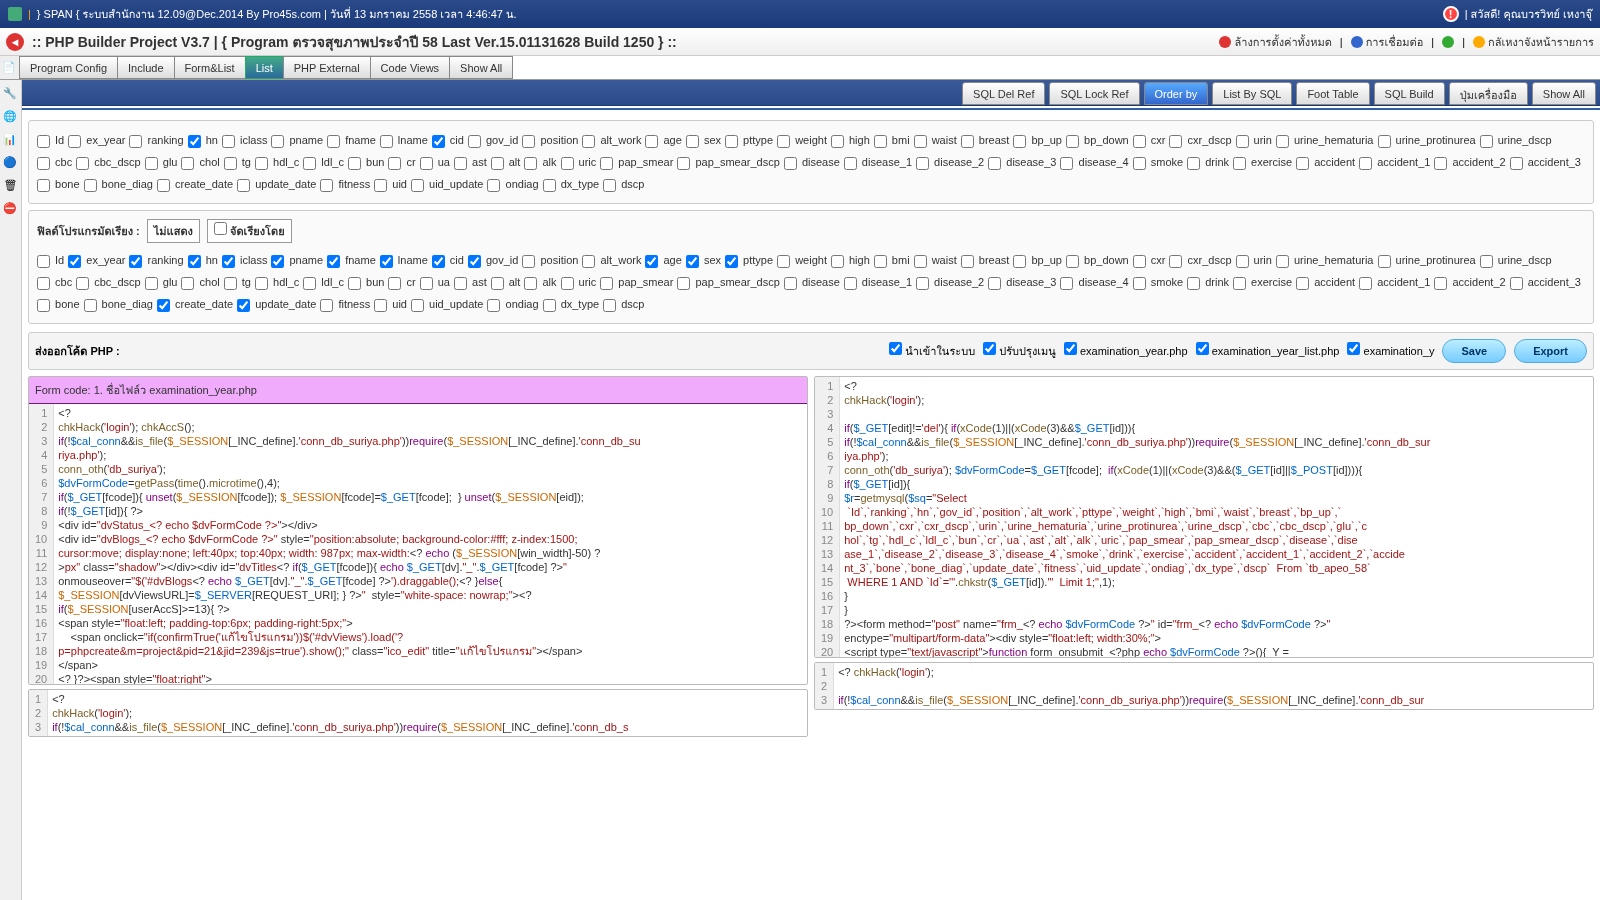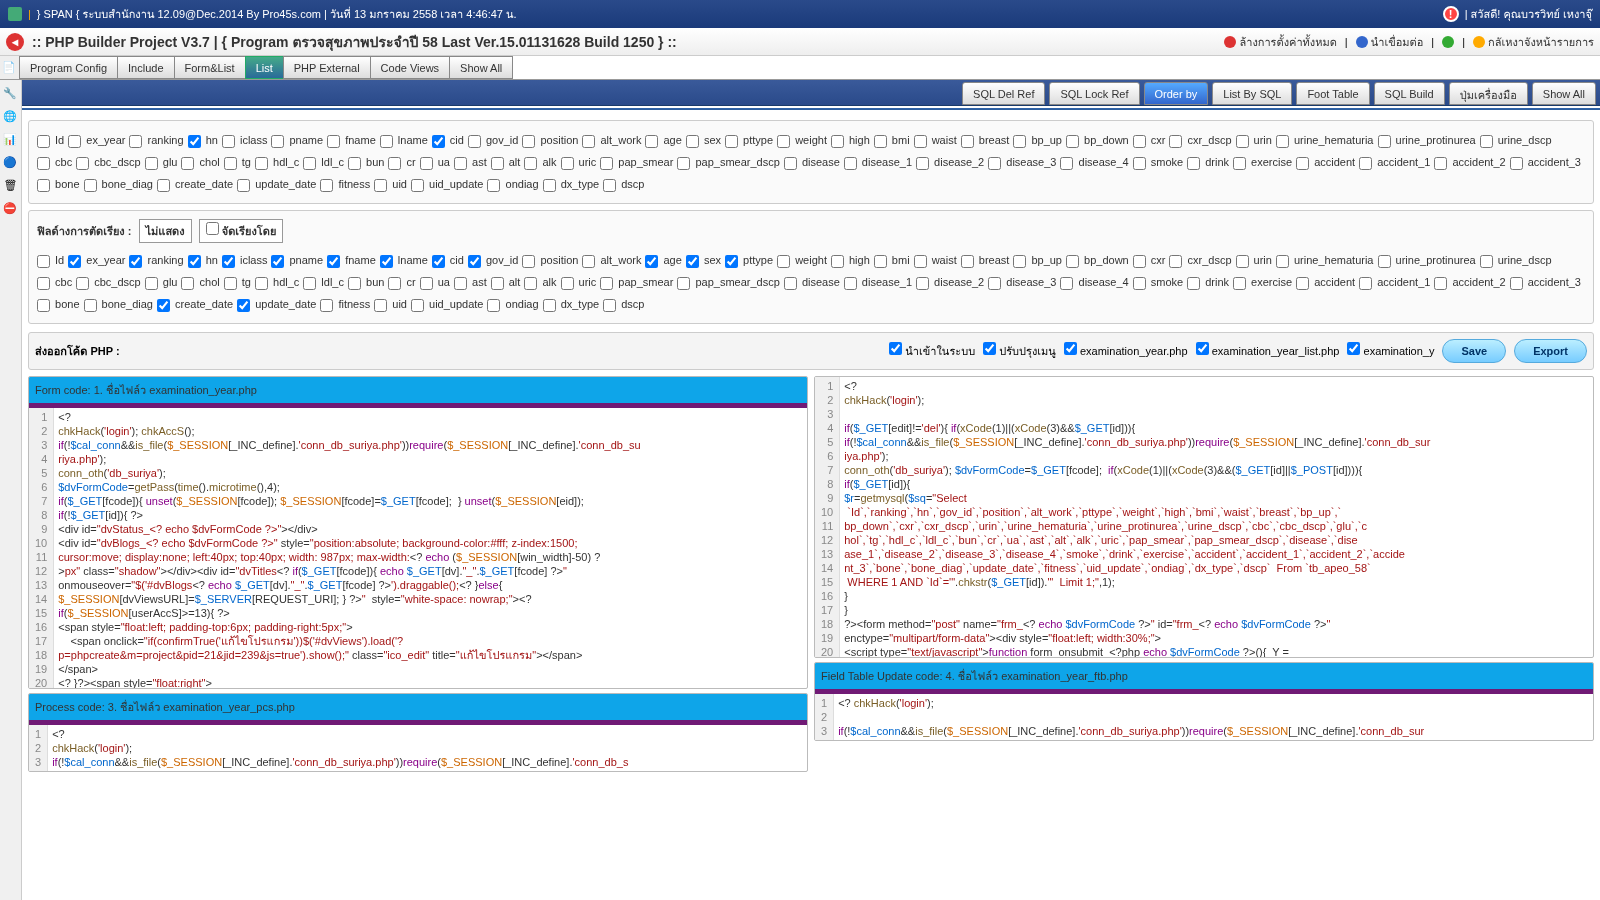--- a/index.html
+++ b/index.html
@@ -41,21 +41,21 @@
 .chks label{margin-right:4px;white-space:nowrap;display:inline-block}
 .chks input{vertical-align:middle;margin-right:2px}
 .php-header{display:flex;align-items:center;padding:6px;border:1px solid #ccc;border-radius:3px;margin-top:8px;background:#f4f4f4}
 .php-header .lbl{font-weight:bold;flex:1}
 .php-header label{margin-left:8px}
 .btn-save,.btn-export{border-radius:14px;padding:5px 18px;margin-left:8px;cursor:pointer;font-weight:bold}
 .btn-save{background:linear-gradient(#bef,#7cf);border:1px solid #5ad;color:#036}
 .btn-export{background:linear-gradient(#bef,#7cf);border:1px solid #5ad;color:#036}
 .code-grid{display:grid;grid-template-columns:1fr 1fr;gap:6px;margin-top:6px}
 .code-panel{border:1px solid #bbb;border-radius:2px;background:#fff;overflow:hidden}
-.code-title{padding:4px 6px;font-weight:bold;border-bottom:5px solid #701a75;background:#0ea5e9;color:#333}
+.code-title{padding:4px 6px;font-weight:bold;border-bottom:1px solid #701a75;background:#f0abfc;color:#333}
 .code-title span{font-weight:normal}
 .code-body{font-family:Consolas,monospace;font-size:11px;display:flex;max-height:280px;overflow:auto}
 .gutter{background:#f0f0f0;color:#888;text-align:right;padding:2px 6px;border-right:1px solid #ddd;user-select:none}
 .gutter div{height:14px;line-height:14px}
 .codelines{padding:2px 4px;white-space:pre;color:#333}
 .codelines div{height:14px;line-height:14px}
 .c-kw{color:#808}
 .c-str{color:#a31515}
 .c-var{color:#06c}
 .c-sess{color:#c60}
@@ -81,21 +81,21 @@
   <span class="back-icon">◄</span>
   <span class="title">:: PHP Builder Project V3.7 | { Program ตรวจสุขภาพประจำปี 58 Last Ver.15.01131628 Build 1250 } ::</span>
   <div class="actions">
     <a href="#">
         <span class="dot-icon dot-red"></span>
         <span>ล้างการตั้งค่าทั้งหมด</span>
       </a>
     <span>|</span>
     <a href="#">
         <span class="dot-icon dot-blue"></span>
-        <span>นำเขื่อมต่อ</span>
+        <span>การเชื่อมต่อ</span>
       </a>
     <span>|</span>
     <a href="#">
         <span class="dot-icon dot-green"></span>
       </a>
     <span>|</span>
     <a href="#">
         <span class="dot-icon dot-yellow"></span>
         <span>กลัเหงาจังหน้ารายการ</span>
       </a>
@@ -140,21 +140,21 @@
 </div>
 
 <div class="main">
 
   <div class="section">
     <div class="chks" id="chks1"><label><input type="checkbox" style=""> Id</label><label><input type="checkbox" style=""> ex_year</label><label><input type="checkbox" style=""> ranking</label><label><input type="checkbox" checked="" style=""> hn</label><label><input type="checkbox" style=""> iclass</label><label><input type="checkbox" style=""> pname</label><label><input type="checkbox" style=""> fname</label><label><input type="checkbox" style=""> lname</label><label><input type="checkbox" checked="" style=""> cid</label><label><input type="checkbox" style=""> gov_id</label><label><input type="checkbox" style=""> position</label><label><input type="checkbox" style=""> alt_work</label><label><input type="checkbox" style=""> age</label><label><input type="checkbox" style=""> sex</label><label><input type="checkbox" style=""> pttype</label><label><input type="checkbox" style=""> weight</label><label><input type="checkbox" style=""> high</label><label><input type="checkbox" style=""> bmi</label><label><input type="checkbox" style=""> waist</label><label><input type="checkbox" style=""> breast</label><label><input type="checkbox" style=""> bp_up</label><label><input type="checkbox" style=""> bp_down</label><label><input type="checkbox" style=""> cxr</label><label><input type="checkbox" style=""> cxr_dscp</label><label><input type="checkbox" style=""> urin</label><label><input type="checkbox" style=""> urine_hematuria</label><label><input type="checkbox" style=""> urine_protinurea</label><label><input type="checkbox" style=""> urine_dscp</label><label><input type="checkbox" style=""> cbc</label><label><input type="checkbox" style=""> cbc_dscp</label><label><input type="checkbox" style=""> glu</label><label><input type="checkbox" style=""> chol</label><label><input type="checkbox" style=""> tg</label><label><input type="checkbox" style=""> hdl_c</label><label><input type="checkbox" style=""> ldl_c</label><label><input type="checkbox" style=""> bun</label><label><input type="checkbox" style=""> cr</label><label><input type="checkbox" style=""> ua</label><label><input type="checkbox" style=""> ast</label><label><input type="checkbox" style=""> alt</label><label><input type="checkbox" style=""> alk</label><label><input type="checkbox" style=""> uric</label><label><input type="checkbox" style=""> pap_smear</label><label><input type="checkbox" style=""> pap_smear_dscp</label><label><input type="checkbox" style=""> disease</label><label><input type="checkbox" style=""> disease_1</label><label><input type="checkbox" style=""> disease_2</label><label><input type="checkbox" style=""> disease_3</label><label><input type="checkbox" style=""> disease_4</label><label><input type="checkbox" style=""> smoke</label><label><input type="checkbox" style=""> drink</label><label><input type="checkbox" style=""> exercise</label><label><input type="checkbox" style=""> accident</label><label><input type="checkbox" style=""> accident_1</label><label><input type="checkbox" style=""> accident_2</label><label><input type="checkbox" style=""> accident_3</label><label><input type="checkbox" style=""> bone</label><label><input type="checkbox" style=""> bone_diag</label><label><input type="checkbox" style=""> create_date</label><label><input type="checkbox" style=""> update_date</label><label><input type="checkbox" style=""> fitness</label><label><input type="checkbox" style=""> uid</label><label><input type="checkbox" style=""> uid_update</label><label><input type="checkbox" style=""> ondiag</label><label><input type="checkbox" style=""> dx_type</label><label><input type="checkbox" style=""> dscp</label></div>
   </div>
 
   <div class="section">
     <div class="section-hdr">
-      <span>ฟิลด์างการตัดเรียง :</span>
+      <span>ฟิลด์โปรแกรมัดเรียง :</span>
       <span class="inline-box">ไม่แสดง</span>
       <span class="inline-box"><input type="checkbox" style=""> <span>จัดเรียงโดย</span></span>
     </div>
     <div class="chks" id="chks2"><label><input type="checkbox" style=""> Id</label><label><input type="checkbox" checked="" style=""> ex_year</label><label><input type="checkbox" checked="" style=""> ranking</label><label><input type="checkbox" checked="" style=""> hn</label><label><input type="checkbox" checked="" style=""> iclass</label><label><input type="checkbox" checked="" style=""> pname</label><label><input type="checkbox" checked="" style=""> fname</label><label><input type="checkbox" checked="" style=""> lname</label><label><input type="checkbox" checked="" style=""> cid</label><label><input type="checkbox" checked="" style=""> gov_id</label><label><input type="checkbox" style=""> position</label><label><input type="checkbox" style=""> alt_work</label><label><input type="checkbox" checked="" style=""> age</label><label><input type="checkbox" checked="" style=""> sex</label><label><input type="checkbox" checked="" style=""> pttype</label><label><input type="checkbox" style=""> weight</label><label><input type="checkbox" style=""> high</label><label><input type="checkbox" style=""> bmi</label><label><input type="checkbox" style=""> waist</label><label><input type="checkbox" style=""> breast</label><label><input type="checkbox" style=""> bp_up</label><label><input type="checkbox" style=""> bp_down</label><label><input type="checkbox" style=""> cxr</label><label><input type="checkbox" style=""> cxr_dscp</label><label><input type="checkbox" style=""> urin</label><label><input type="checkbox" style=""> urine_hematuria</label><label><input type="checkbox" style=""> urine_protinurea</label><label><input type="checkbox" style=""> urine_dscp</label><label><input type="checkbox" style=""> cbc</label><label><input type="checkbox" style=""> cbc_dscp</label><label><input type="checkbox" style=""> glu</label><label><input type="checkbox" style=""> chol</label><label><input type="checkbox" style=""> tg</label><label><input type="checkbox" style=""> hdl_c</label><label><input type="checkbox" style=""> ldl_c</label><label><input type="checkbox" style=""> bun</label><label><input type="checkbox" style=""> cr</label><label><input type="checkbox" style=""> ua</label><label><input type="checkbox" style=""> ast</label><label><input type="checkbox" style=""> alt</label><label><input type="checkbox" style=""> alk</label><label><input type="checkbox" style=""> uric</label><label><input type="checkbox" style=""> pap_smear</label><label><input type="checkbox" style=""> pap_smear_dscp</label><label><input type="checkbox" style=""> disease</label><label><input type="checkbox" style=""> disease_1</label><label><input type="checkbox" style=""> disease_2</label><label><input type="checkbox" style=""> disease_3</label><label><input type="checkbox" style=""> disease_4</label><label><input type="checkbox" style=""> smoke</label><label><input type="checkbox" style=""> drink</label><label><input type="checkbox" style=""> exercise</label><label><input type="checkbox" style=""> accident</label><label><input type="checkbox" style=""> accident_1</label><label><input type="checkbox" style=""> accident_2</label><label><input type="checkbox" style=""> accident_3</label><label><input type="checkbox" style=""> bone</label><label><input type="checkbox" style=""> bone_diag</label><label><input type="checkbox" checked="" style=""> create_date</label><label><input type="checkbox" checked="" style=""> update_date</label><label><input type="checkbox" style=""> fitness</label><label><input type="checkbox" style=""> uid</label><label><input type="checkbox" style=""> uid_update</label><label><input type="checkbox" style=""> ondiag</label><label><input type="checkbox" style=""> dx_type</label><label><input type="checkbox" style=""> dscp</label></div>
   </div>
 
   <div class="php-header">
     <span class="lbl">ส่งออกโค้ด PHP :</span>
     <span id="phpopts"><label><input type="checkbox" checked="" style=""> นำเข้าในระบบ</label><label><input type="checkbox" checked="" style=""> ปรับปรุงเมนู</label><label><input type="checkbox" checked="" style=""> examination_year.php</label><label><input type="checkbox" checked="" style=""> examination_year_list.php</label><label><input type="checkbox" checked="" style=""> examination_y</label></span>
     <button class="btn-save">Save</button>
@@ -185,21 +185,20 @@
               <div>16</div>
               <div>17</div>
               <div>18</div>
               <div>19</div>
               <div>20</div>
             </div>
           <div class="codelines" id="c1"><div>&lt;?</div><div><span class="c-fn">chkHack</span>(<span class="c-str">'login'</span>); <span class="c-fn">chkAccS</span>();</div><div><span class="c-kw">if</span>(!<span class="c-var">$cal_conn</span>&amp;&amp;<span class="c-fn">is_file</span>(<span class="c-sess">$_SESSION</span>[_INC_define].<span class="c-str">'conn_db_suriya.php'</span>))<span class="c-kw">require</span>(<span class="c-sess">$_SESSION</span>[_INC_define].<span class="c-str">'conn_db_su</span></div><div><span class="c-str">riya.php'</span>);</div><div><span class="c-fn">conn_oth</span>(<span class="c-str">'db_suriya'</span>);</div><div><span class="c-var">$dvFormCode</span>=<span class="c-fn">getPass</span>(<span class="c-fn">time</span>().<span class="c-fn">microtime</span>(),4);</div><div><span class="c-kw">if</span>(<span class="c-var">$_GET</span>[fcode]){ <span class="c-kw">unset</span>(<span class="c-sess">$_SESSION</span>[fcode]); <span class="c-sess">$_SESSION</span>[fcode]=<span class="c-var">$_GET</span>[fcode];  } <span class="c-kw">unset</span>(<span class="c-sess">$_SESSION</span>[eid]);</div><div><span class="c-kw">if</span>(!<span class="c-var">$_GET</span>[id]){ ?&gt;</div><div>&lt;div id=<span class="c-str">"dvStatus_&lt;? echo $dvFormCode ?&gt;"</span>&gt;&lt;/div&gt;</div><div>&lt;div id=<span class="c-str">"dvBlogs_&lt;? echo $dvFormCode ?&gt;"</span> style=<span class="c-str">"position:absolute; background-color:#fff; z-index:1500;</span></div><div><span class="c-str">cursor:move; display:none; left:40px; top:40px; width: 987px; max-width:</span>&lt;? <span class="c-kw">echo</span> (<span class="c-sess">$_SESSION</span>[win_width]-50) ?</div><div>&gt;<span class="c-str">px"</span> class=<span class="c-str">"shadow"</span>&gt;&lt;/div&gt;&lt;div id=<span class="c-str">"dvTitles</span>&lt;? <span class="c-kw">if</span>(<span class="c-var">$_GET</span>[fcode]){ <span class="c-kw">echo</span> <span class="c-var">$_GET</span>[dv].<span class="c-str">"_"</span>.<span class="c-var">$_GET</span>[fcode] ?&gt;<span class="c-str">"</span></div><div>onmouseover=<span class="c-str">"$('#dvBlogs</span>&lt;? <span class="c-kw">echo</span> <span class="c-var">$_GET</span>[dv].<span class="c-str">"_"</span>.<span class="c-var">$_GET</span>[fcode] ?&gt;<span class="c-str">').draggable();</span>&lt;? }<span class="c-kw">else</span>{</div><div><span class="c-sess">$_SESSION</span>[dvViewsURL]=<span class="c-var">$_SERVER</span>[REQUEST_URI]; } ?&gt;<span class="c-str">"</span>  style=<span class="c-str">"white-space: nowrap;"</span>&gt;&lt;?</div><div><span class="c-kw">if</span>(<span class="c-sess">$_SESSION</span>[userAccS]&gt;=13){ ?&gt;</div><div>&lt;span style=<span class="c-str">"float:left; padding-top:6px; padding-right:5px;"</span>&gt;</div><div>    &lt;span onclick=<span class="c-str">"if(confirmTrue('แก้ไขโปรแกรม'))$('#dvViews').load('?</span></div><div><span class="c-str">p=phpcreate&amp;m=project&amp;pid=21&amp;jid=239&amp;js=true').show();"</span> class=<span class="c-str">"ico_edit"</span> title=<span class="c-str">"แก้ไขโปรแกรม"</span>&gt;&lt;/span&gt;</div><div>&lt;/span&gt;</div><div>&lt;? }?&gt;&lt;span style=<span class="c-str">"float:right"</span>&gt;</div></div>
         </div>
       </div>
       <div class="code-panel" style="margin-top:4px">
-        <div class="code-title"><span>Process code:</span> <span>3. ชื่อไฟล์ว examination_year_pcs.php</span></div>
         <div class="code-body">
           <div class="gutter" id="g3">
               <div>1</div>
               <div>2</div>
               <div>3</div>
             </div>
           <div class="codelines" id="c3"><div>&lt;?</div><div><span class="c-fn">chkHack</span>(<span class="c-str">'login'</span>);</div><div><span class="c-kw">if</span>(!<span class="c-var">$cal_conn</span>&amp;&amp;<span class="c-fn">is_file</span>(<span class="c-sess">$_SESSION</span>[_INC_define].<span class="c-str">'conn_db_suriya.php'</span>))<span class="c-kw">require</span>(<span class="c-sess">$_SESSION</span>[_INC_define].<span class="c-str">'conn_db_s</span></div></div>
         </div>
       </div>
     </div>
@@ -225,21 +224,20 @@
               <div>16</div>
               <div>17</div>
               <div>18</div>
               <div>19</div>
               <div>20</div>
             </div>
           <div class="codelines" id="c2"><div>&lt;?</div><div><span class="c-fn">chkHack</span>(<span class="c-str">'login'</span>);</div><div>&nbsp;</div><div><span class="c-kw">if</span>(<span class="c-var">$_GET</span>[edit]!=<span class="c-str">'del'</span>){ <span class="c-kw">if</span>(<span class="c-fn">xCode</span>(1)||(<span class="c-fn">xCode</span>(3)&amp;&amp;<span class="c-var">$_GET</span>[id])){</div><div><span class="c-kw">if</span>(!<span class="c-var">$cal_conn</span>&amp;&amp;<span class="c-fn">is_file</span>(<span class="c-sess">$_SESSION</span>[_INC_define].<span class="c-str">'conn_db_suriya.php'</span>))<span class="c-kw">require</span>(<span class="c-sess">$_SESSION</span>[_INC_define].<span class="c-str">'conn_db_sur</span></div><div><span class="c-str">iya.php'</span>);</div><div><span class="c-fn">conn_oth</span>(<span class="c-str">'db_suriya'</span>); <span class="c-var">$dvFormCode</span>=<span class="c-var">$_GET</span>[fcode];  <span class="c-kw">if</span>(<span class="c-fn">xCode</span>(1)||(<span class="c-fn">xCode</span>(3)&amp;&amp;(<span class="c-var">$_GET</span>[id]||<span class="c-var">$_POST</span>[id]))){</div><div><span class="c-kw">if</span>(<span class="c-var">$_GET</span>[id]){</div><div><span class="c-var">$r</span>=<span class="c-fn">getmysql</span>(<span class="c-var">$sq</span>=<span class="c-str">"Select</span></div><div><span class="c-str"> `Id`,`ranking`,`hn`,`gov_id`,`position`,`alt_work`,`pttype`,`weight`,`high`,`bmi`,`waist`,`breast`,`bp_up`,`</span></div><div><span class="c-str">bp_down`,`cxr`,`cxr_dscp`,`urin`,`urine_hematuria`,`urine_protinurea`,`urine_dscp`,`cbc`,`cbc_dscp`,`glu`,`c</span></div><div><span class="c-str">hol`,`tg`,`hdl_c`,`ldl_c`,`bun`,`cr`,`ua`,`ast`,`alt`,`alk`,`uric`,`pap_smear`,`pap_smear_dscp`,`disease`,`dise</span></div><div><span class="c-str">ase_1`,`disease_2`,`disease_3`,`disease_4`,`smoke`,`drink`,`exercise`,`accident`,`accident_1`,`accident_2`,`accide</span></div><div><span class="c-str">nt_3`,`bone`,`bone_diag`,`update_date`,`fitness`,`uid_update`,`ondiag`,`dx_type`,`dscp`  From `tb_apeo_58`</span></div><div><span class="c-str"> WHERE 1 AND `Id`='"</span>.<span class="c-fn">chkstr</span>(<span class="c-var">$_GET</span>[id]).<span class="c-str">"'  Limit 1;"</span>,1);</div><div>}</div><div>}</div><div>?&gt;&lt;form method=<span class="c-str">"post"</span> name=<span class="c-str">"frm_</span>&lt;? <span class="c-kw">echo</span> <span class="c-var">$dvFormCode</span> ?&gt;<span class="c-str">"</span> id=<span class="c-str">"frm_</span>&lt;? <span class="c-kw">echo</span> <span class="c-var">$dvFormCode</span> ?&gt;<span class="c-str">"</span></div><div>enctype=<span class="c-str">"multipart/form-data"</span>&gt;&lt;div style=<span class="c-str">"float:left; width:30%;"</span>&gt;</div><div>&lt;script type=<span class="c-str">"text/javascript"</span>&gt;<span class="c-kw">function</span> form_onsubmit_&lt;?php <span class="c-kw">echo</span> <span class="c-var">$dvFormCode</span> ?&gt;(){  Y =</div></div>
         </div>
       </div>
       <div class="code-panel" style="margin-top:4px">
-        <div class="code-title"><span>Field Table Update code:</span> <span>4. ชื่อไฟล์ว examination_year_ftb.php</span></div>
         <div class="code-body">
           <div class="gutter" id="g4">
               <div>1</div>
               <div>2</div>
               <div>3</div>
             </div>
           <div class="codelines" id="c4"><div>&lt;? <span class="c-fn">chkHack</span>(<span class="c-str">'login'</span>);</div><div>&nbsp;</div><div><span class="c-kw">if</span>(!<span class="c-var">$cal_conn</span>&amp;&amp;<span class="c-fn">is_file</span>(<span class="c-sess">$_SESSION</span>[_INC_define].<span class="c-str">'conn_db_suriya.php'</span>))<span class="c-kw">require</span>(<span class="c-sess">$_SESSION</span>[_INC_define].<span class="c-str">'conn_db_sur</span></div></div>
         </div>
       </div>
     </div>

